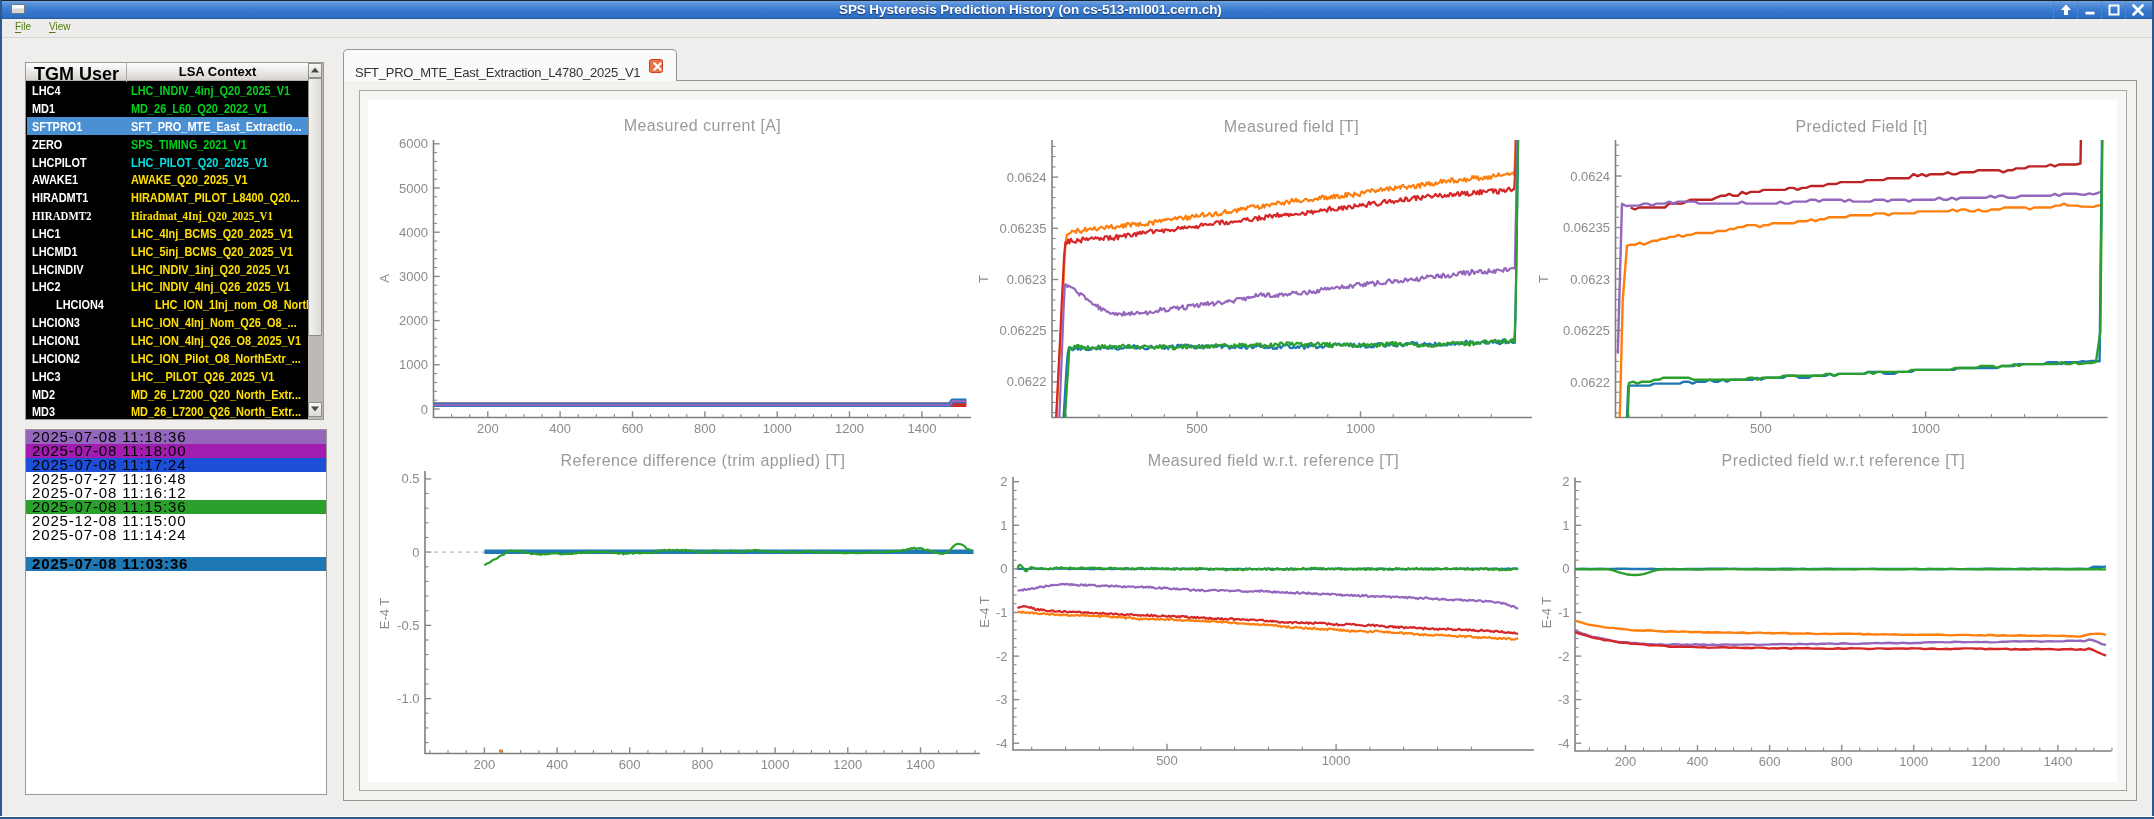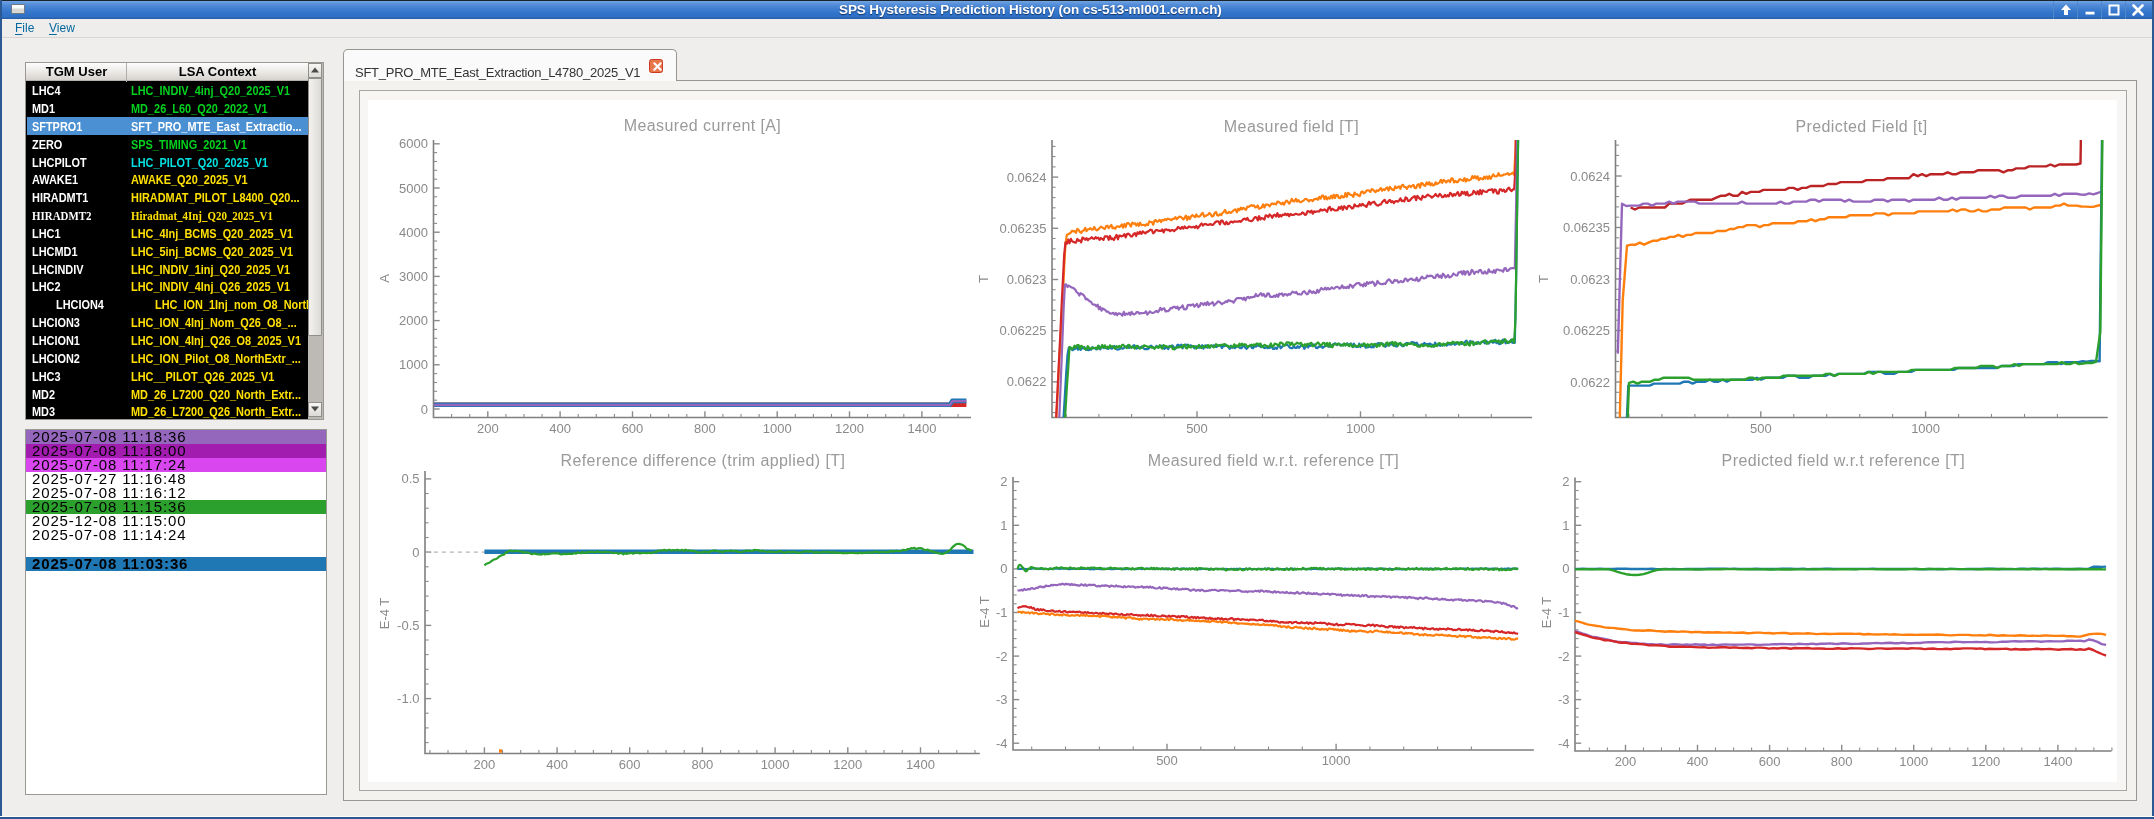--- a/index.html
+++ b/index.html
@@ -18,31 +18,31 @@
   letter-spacing:-0.1px; text-shadow:0 1px 1px rgba(14,40,80,.85); }
 #wicon { left:11px; top:3.5px; width:14px; height:10.5px; background:#d9d7d4;
   border:1px solid #707a86; border-radius:1px; box-shadow:inset 0 3.5px 0 #fbfbfb; }
 .wbtn { top:1px; width:23px; height:17.6px; }
 .wbtn svg { position:absolute; left:50%; top:50%; transform:translate(-50%,-50%); }
 .wsep { top:1px; width:1px; height:17.6px; background:#2c5e9f; border-right:1px solid #4e87ca; }
 
 
 #menubar { left:2px; top:18.6px; width:2150px; height:19.9px; background:#eeedeb;
   border-bottom:1px solid #d8d6d2; }
-.menuitem { top:2.5px; font-size:12px; color:#0369a1; }
+.menuitem { top:2.5px; font-size:10px; color:#4d7c0f; }
 .menuitem u { text-decoration-thickness:1.2px; text-underline-offset:1.5px; }
 
 
 #tgmtable { left:25px; top:61.5px; width:297px; height:358.5px; background:#000;
   border:1px solid #9a9892; overflow:hidden; }
 #tgmhead { left:0; top:0; width:295px; height:18.2px;
   background:linear-gradient(#fdfdfd, #e8e6e3 60%, #d5d2ce);
   border-bottom:1px solid #b5b2ad; }
 #tgmhead .h1 { position:absolute; left:0; top:1.5px; width:101px; text-align:center;
-  font-size:13px; font-weight:bold; color:#000; }
+  font-size:18px; font-weight:bold; color:#000; }
 #tgmhead .h2 { position:absolute; left:101px; top:1.5px; width:181px; text-align:center;
   font-size:13px; font-weight:bold; color:#000; }
 #tgmhead .hdiv { position:absolute; left:100px; top:0; width:1px; height:19.2px; background:#b0ada8; }
 .trow { position:absolute; left:1px; width:282px; height:17.9px; font-size:13px; font-weight:bold; }
 .trow span { position:absolute; display:inline-block; transform:scaleX(.84); transform-origin:0 50%; top:1.5px; white-space:pre; }
 .tu { left:5px; color:#fff; }
 .tc { left:104px; }
 
 
 #tsb { left:308px; top:61.5px; width:16px; height:358.5px; background:#bdbab5; border:1px solid #9a9892; border-left:none; }
@@ -633,21 +633,21 @@
     </div>
   <div class="abs" id="sthumb"></div>
   <div class="sbtn abs" style="top:339px">
       <div class="tri" style="border-left:4px solid transparent;border-right:4px solid transparent;border-top:5px solid #4a4a48;"></div>
     </div>
 </div>
 
 <div class="abs" id="tslist">
 <div class="lrow" style="top:0.0px;background:#9467bd;">2025-07-08 11:18:36</div>
     <div class="lrow" style="top:14.1px;background:#a21caf;">2025-07-08 11:18:00</div>
-    <div class="lrow" style="top:28.2px;background:#d946ef;">2025-07-08 11:17:24</div>
+    <div class="lrow" style="top:28.2px;background:#1d4ed8;">2025-07-08 11:17:24</div>
     <div class="lrow" style="top:42.4px;">2025-07-27 11:16:48</div>
     <div class="lrow" style="top:56.5px;">2025-07-08 11:16:12</div>
     <div class="lrow" style="top:70.6px;background:#2ca02c;">2025-07-08 11:15:36</div>
     <div class="lrow" style="top:84.7px;">2025-12-08 11:15:00</div>
     <div class="lrow" style="top:98.8px;">2025-07-08 11:14:24</div>
     <div class="lrow" style="top:129px;">2025-07-08 11:13:48</div>
     <div class="lrow" style="top:127.1px;background:#1f77b4;font-weight:bold;">2025-07-08 11:03:36</div>
 </div>
 
 <div class="abs" id="leftline"></div>

